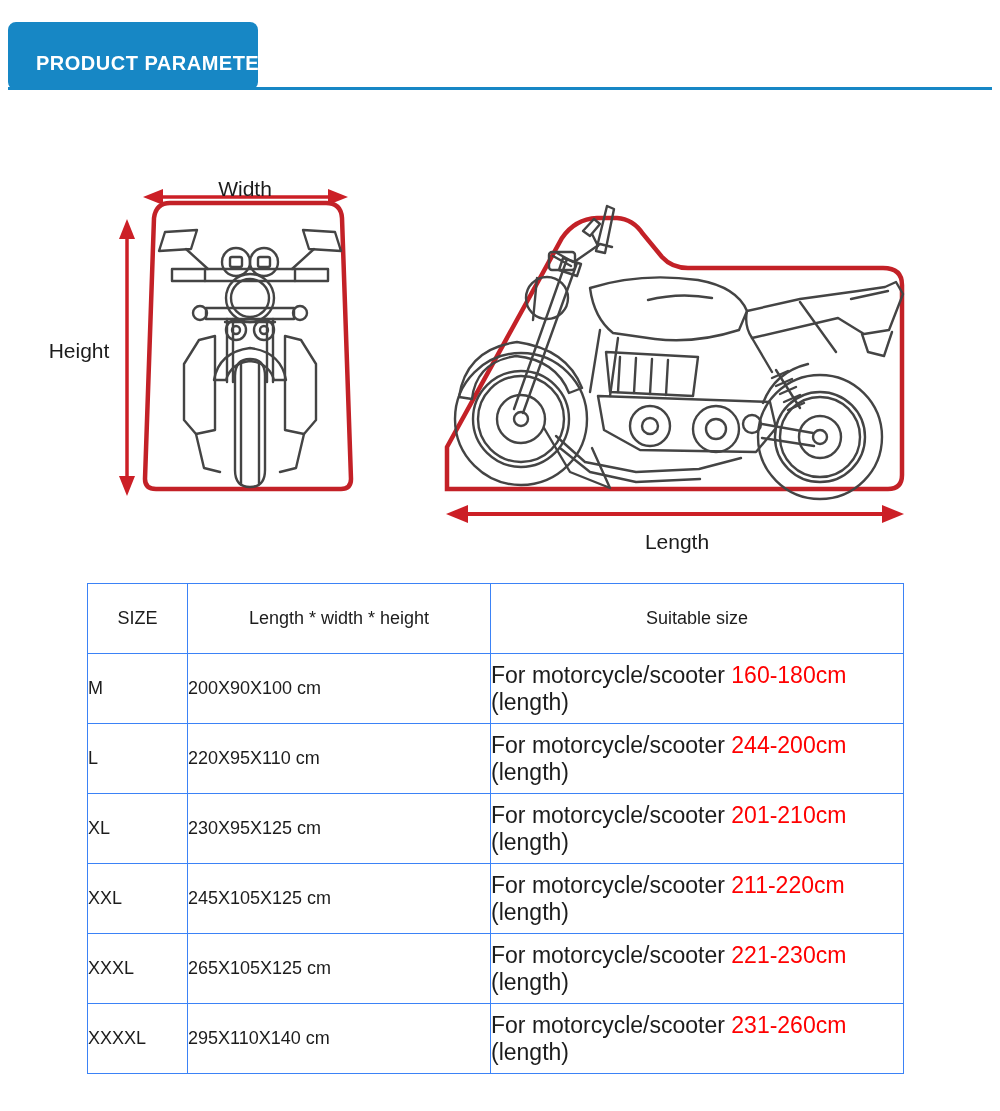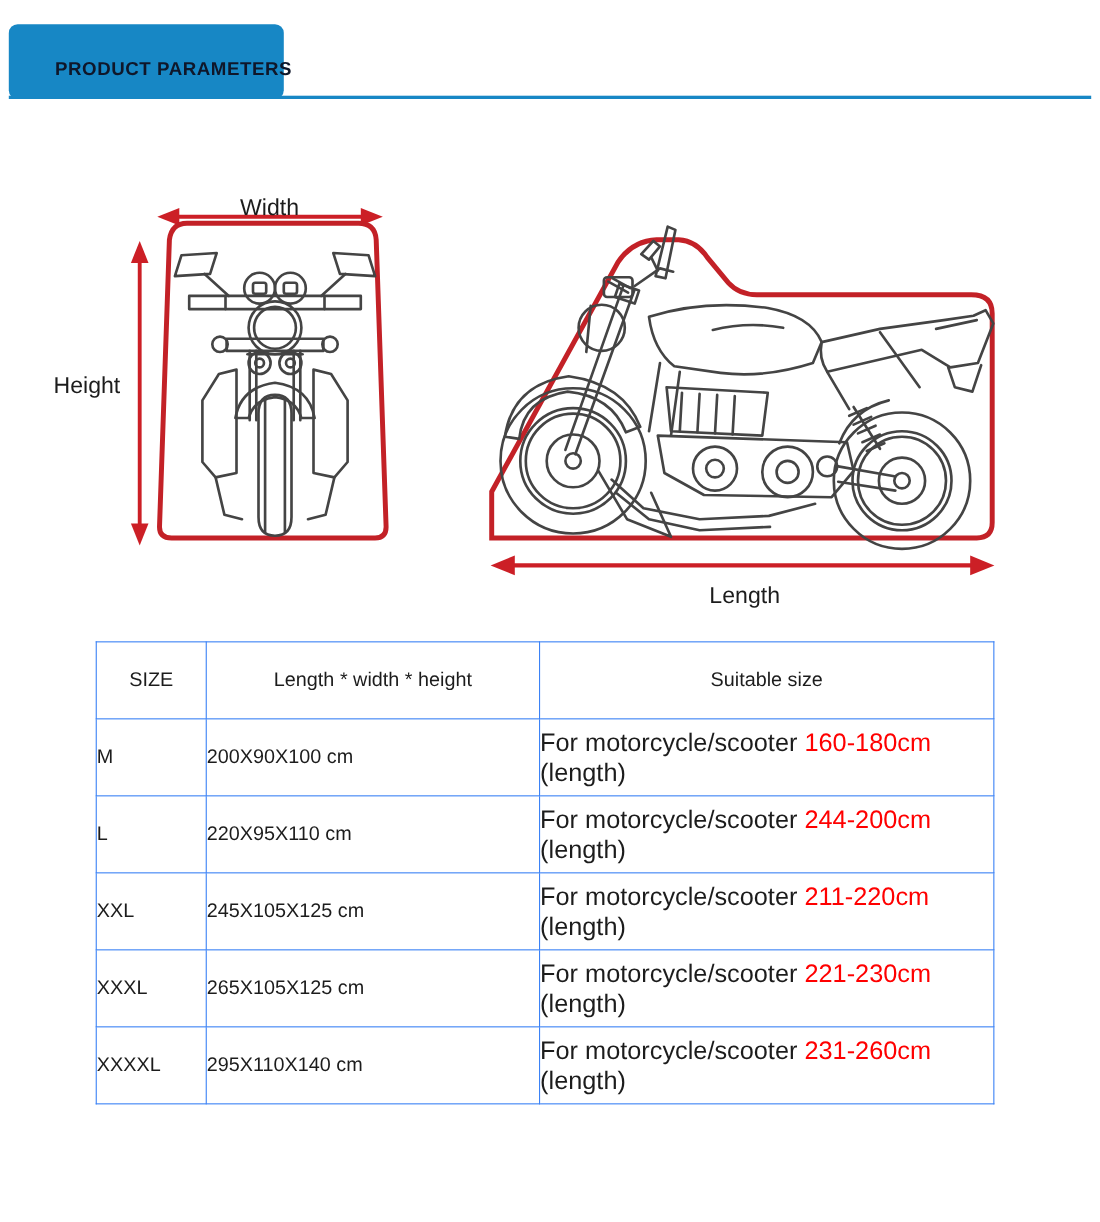--- a/index.html
+++ b/index.html
@@ -8,22 +8,22 @@
     font-family:"Liberation Sans", sans-serif; overflow:hidden;
   }
 
   
   .banner {
     position:absolute; left:8px; top:22px; width:250px; height:68px;
     background:#1787c5; border-radius:8px;
     display:flex; align-items:center;
   }
   .banner .banner-text {
-    position:relative; top:7px; padding-left:42px;
-    color:#0f172a; font-weight:bold; font-size:17px; letter-spacing:0.5px;
+    position:relative; top:7px; padding-left:28px;
+    color:#ffffff; font-weight:bold; font-size:20px; letter-spacing:0.5px;
     white-space:nowrap;
   }
   .banner-line {
     position:absolute; left:8px; top:87px; width:984px; height:3px;
     background:#1787c5;
   }
 
   
   .diagram-svg { position:absolute; left:0; top:0; }
   .diag-label {
@@ -173,20 +173,25 @@
         <td>M</td>
         <td>200X90X100 cm</td>
         <td class="suitable-cell"><span>For motorcycle/scooter </span><span class="range">160-180cm</span><span> (length)</span></td>
       </tr>
       <tr>
         <td>L</td>
         <td>220X95X110 cm</td>
         <td class="suitable-cell"><span>For motorcycle/scooter </span><span class="range">244-200cm</span><span> (length)</span></td>
       </tr>
       <tr>
+        <td>XL</td>
+        <td>230X95X125 cm</td>
+        <td class="suitable-cell"><span>For motorcycle/scooter </span><span class="range">201-210cm</span><span> (length)</span></td>
+      </tr>
+      <tr>
         <td>XXL</td>
         <td>245X105X125 cm</td>
         <td class="suitable-cell"><span>For motorcycle/scooter </span><span class="range">211-220cm</span><span> (length)</span></td>
       </tr>
       <tr>
         <td>XXXL</td>
         <td>265X105X125 cm</td>
         <td class="suitable-cell"><span>For motorcycle/scooter </span><span class="range">221-230cm</span><span> (length)</span></td>
       </tr>
       <tr>

